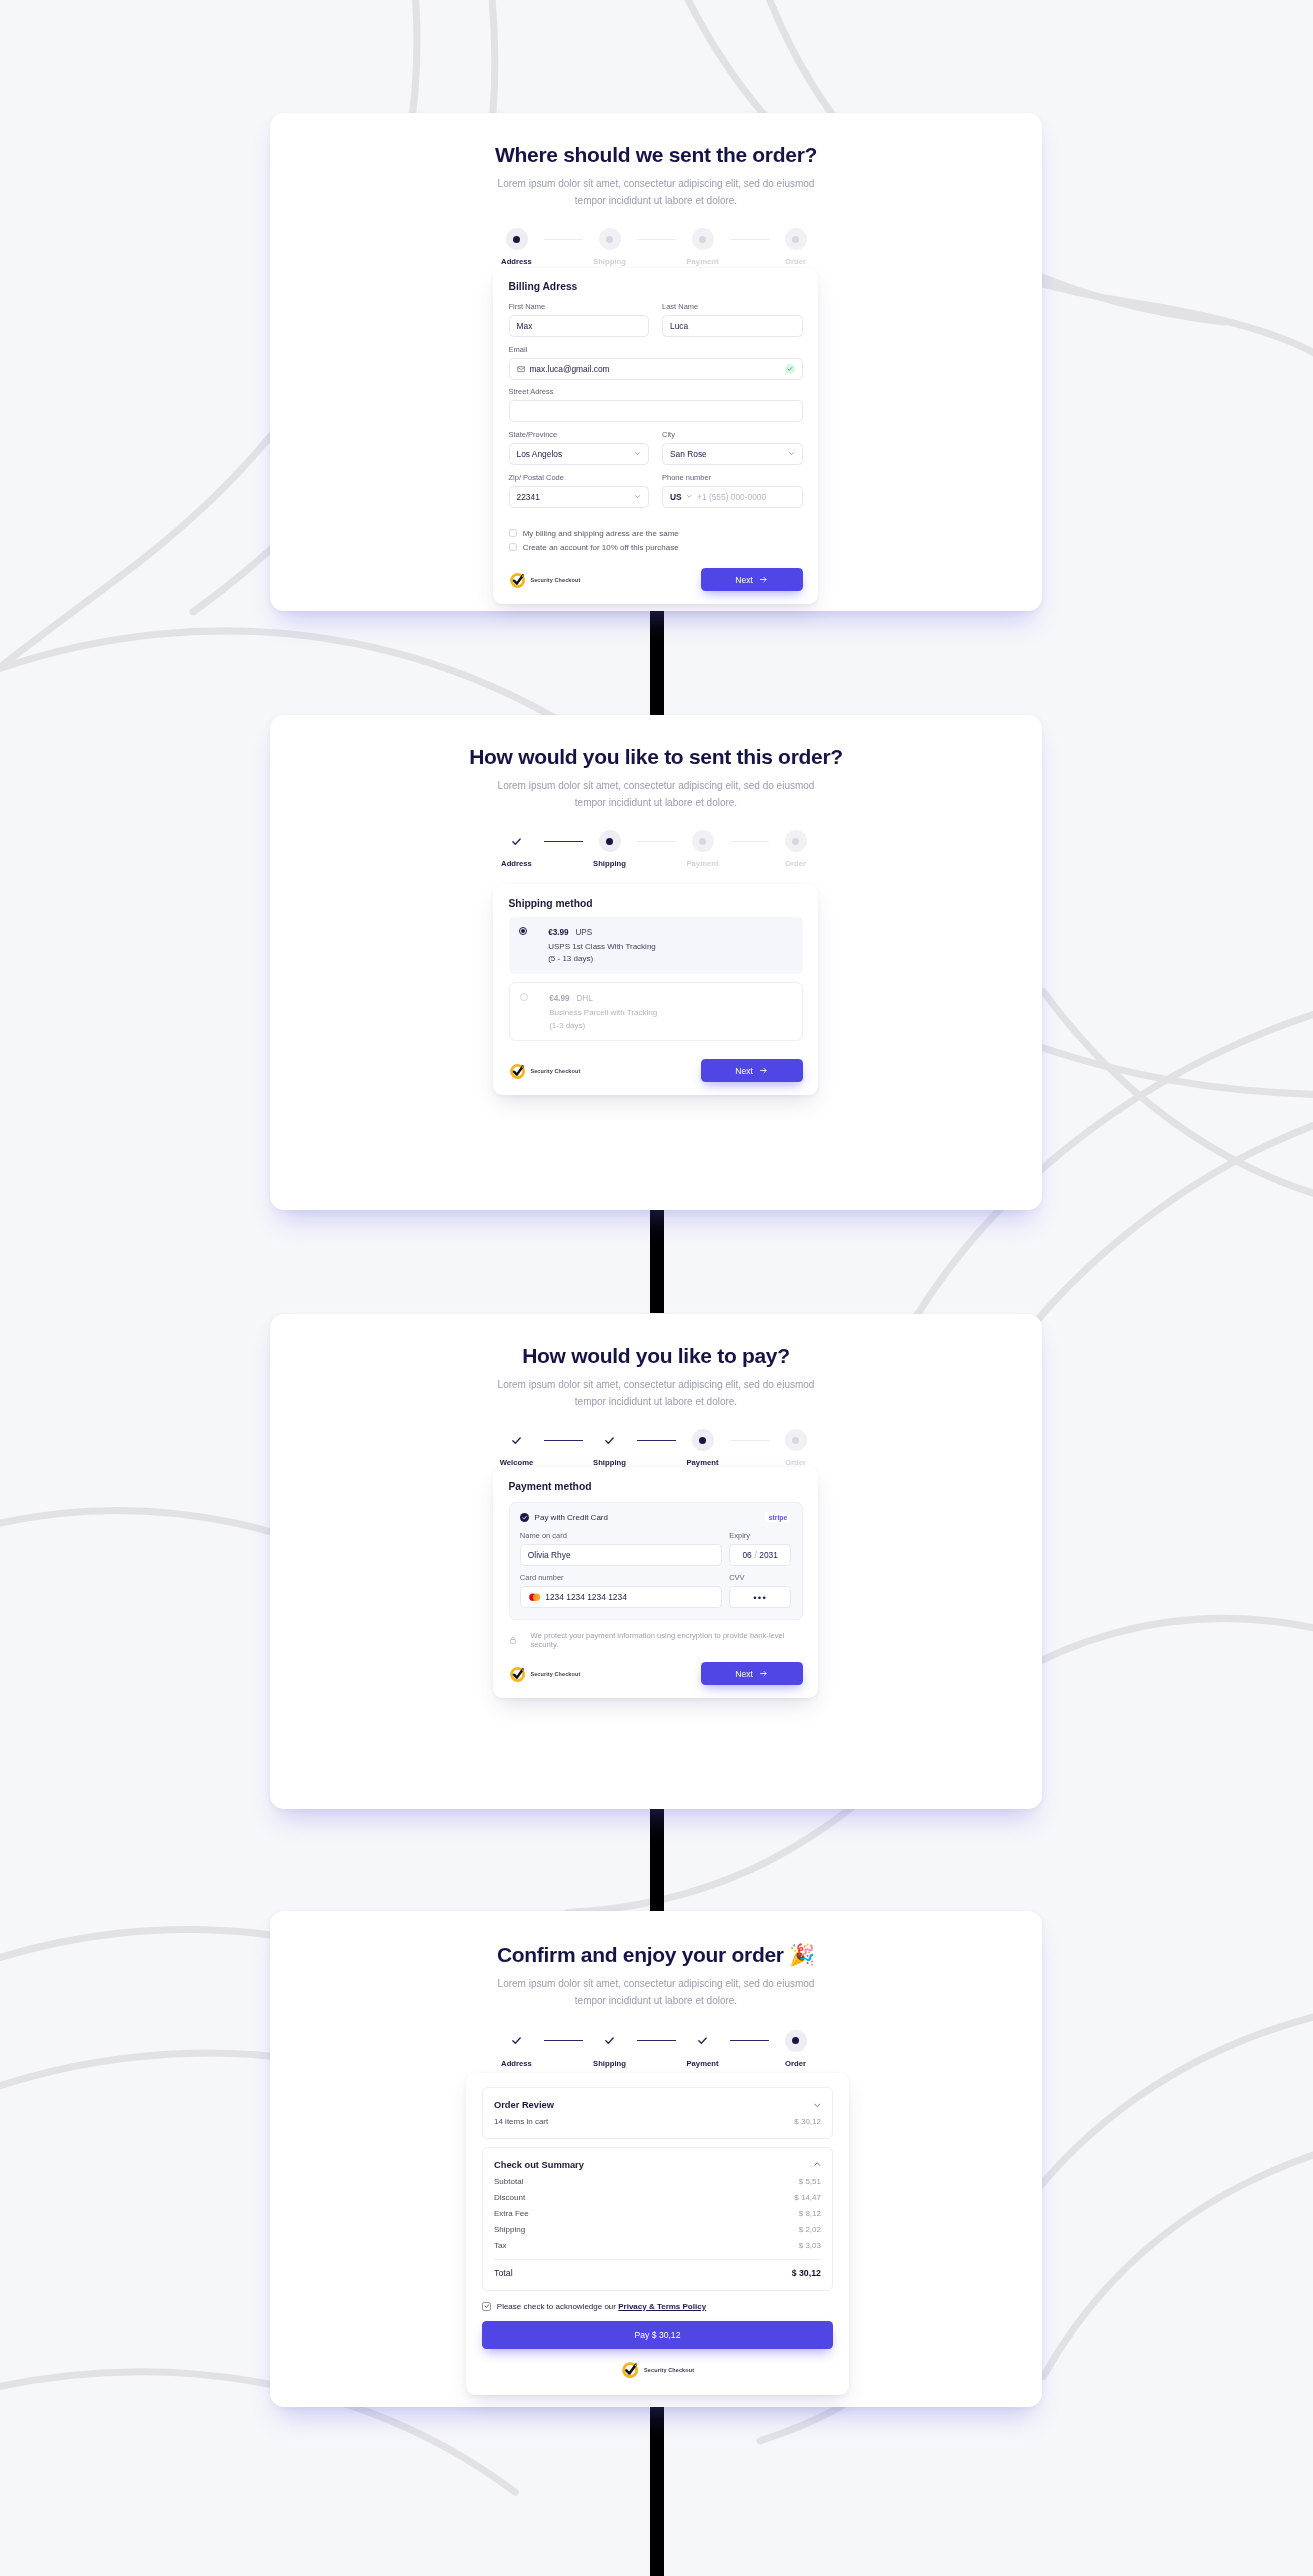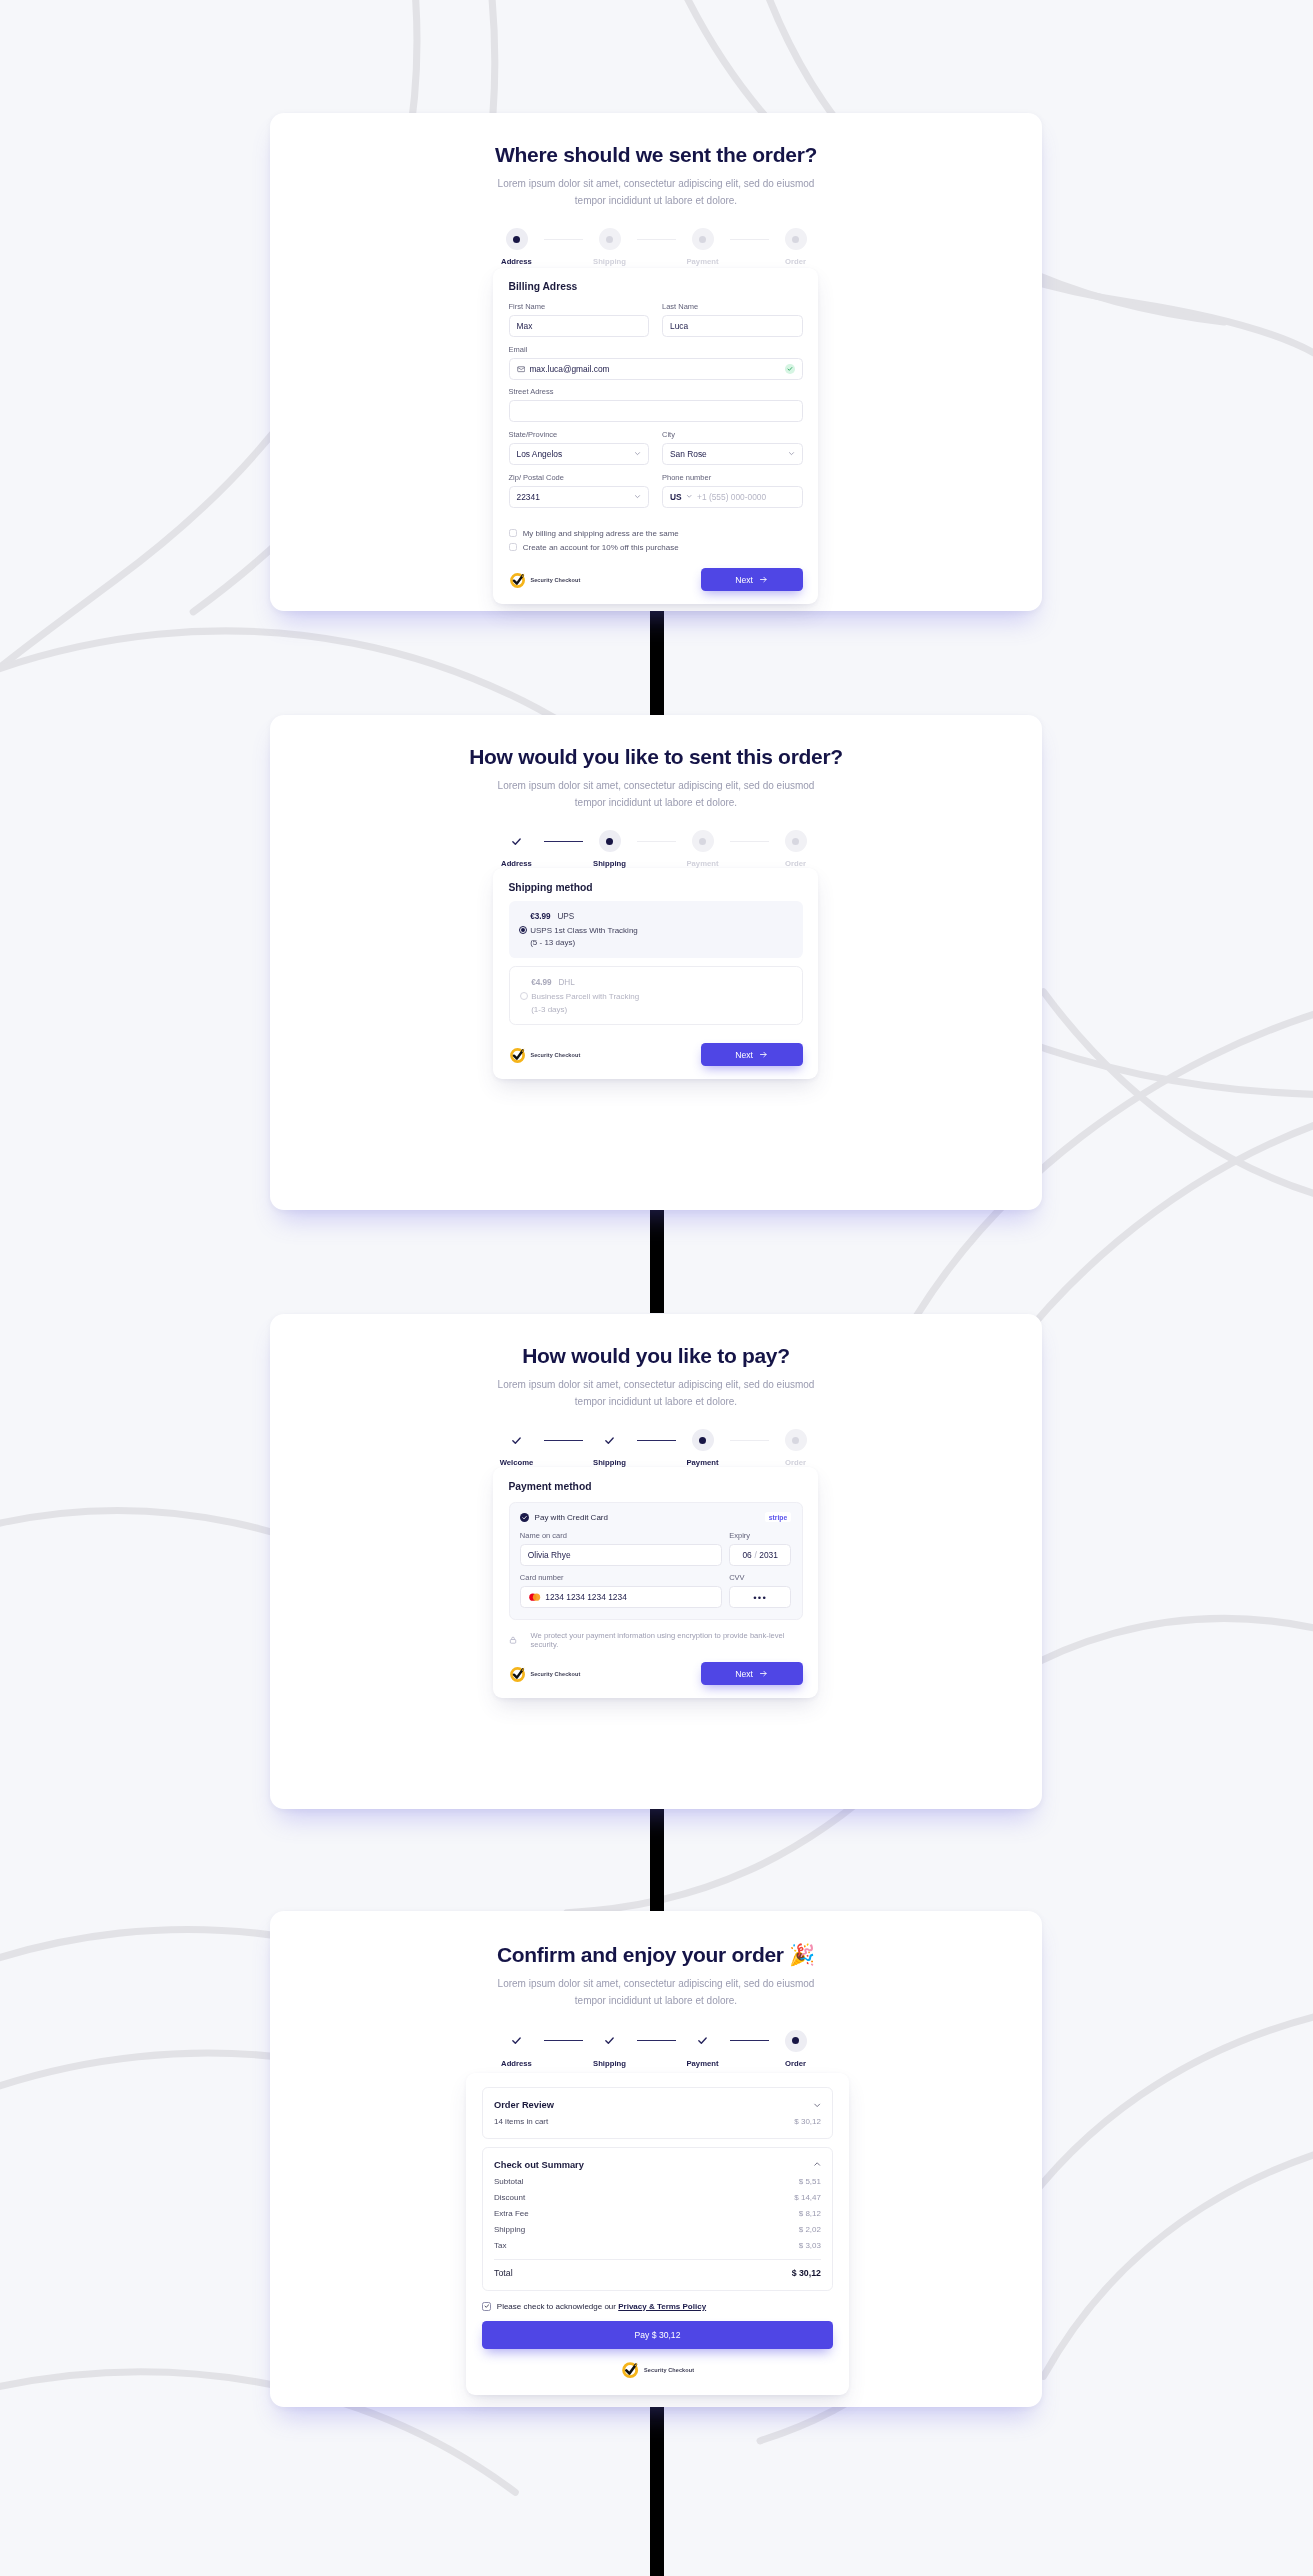--- a/index.html
+++ b/index.html
@@ -199,23 +199,22 @@
     display: flex; align-items: center; justify-content: center;
     gap: 5.8px;
     box-shadow: 0 5.2px 10.3px -2.6px rgba(79, 70, 229, .45);
     cursor: pointer;
   }
 
   
   .ship-opt {
     border-radius: 6.4px;
     padding: 9px 10.3px;
-    display: flex; gap: 3px;
+    display: flex; gap: 21px;
     margin-top: 7.7px;
-    align-items: center;
   }
   .ship-opt.sel { background: #f5f6fb; }
   .ship-opt.unsel { background: #fff; border: 0.6px solid #ededf2; }
   .radio {
     width: 8.4px; height: 8.4px; border-radius: 50%;
     border: 1px solid #1b1a4a;
     display: flex; align-items: center; justify-content: center;
     flex: 0 0 8.4px; margin-top: 1.3px;
   }
   .radio.off { border-color: #d6d6e0; }
@@ -512,21 +511,21 @@
       </div>
       <div class="step-line faint"></div>
       <div class="step todo">
         <div class="step-dot-wrap">
             <span class="step-dot"></span>
           </div>
         <div class="step-label">Order</div>
       </div>
     </div>
 
-    <div class="form-panel" style="left:223px; top:153px; width:325px; padding:14px 15.5px 13px;">
+    <div class="form-panel" style="left:223px; top:169px; width:325px; padding:14px 15.5px 13px;">
       <div class="panel-title">Shipping method</div>
 
       <div class="ship-opt sel">
         <span class="radio">
             <i></i>
           </span>
         <div>
           <div>
             <span class="ship-price">€3.99</span>
             <span class="ship-carrier">UPS</span>

